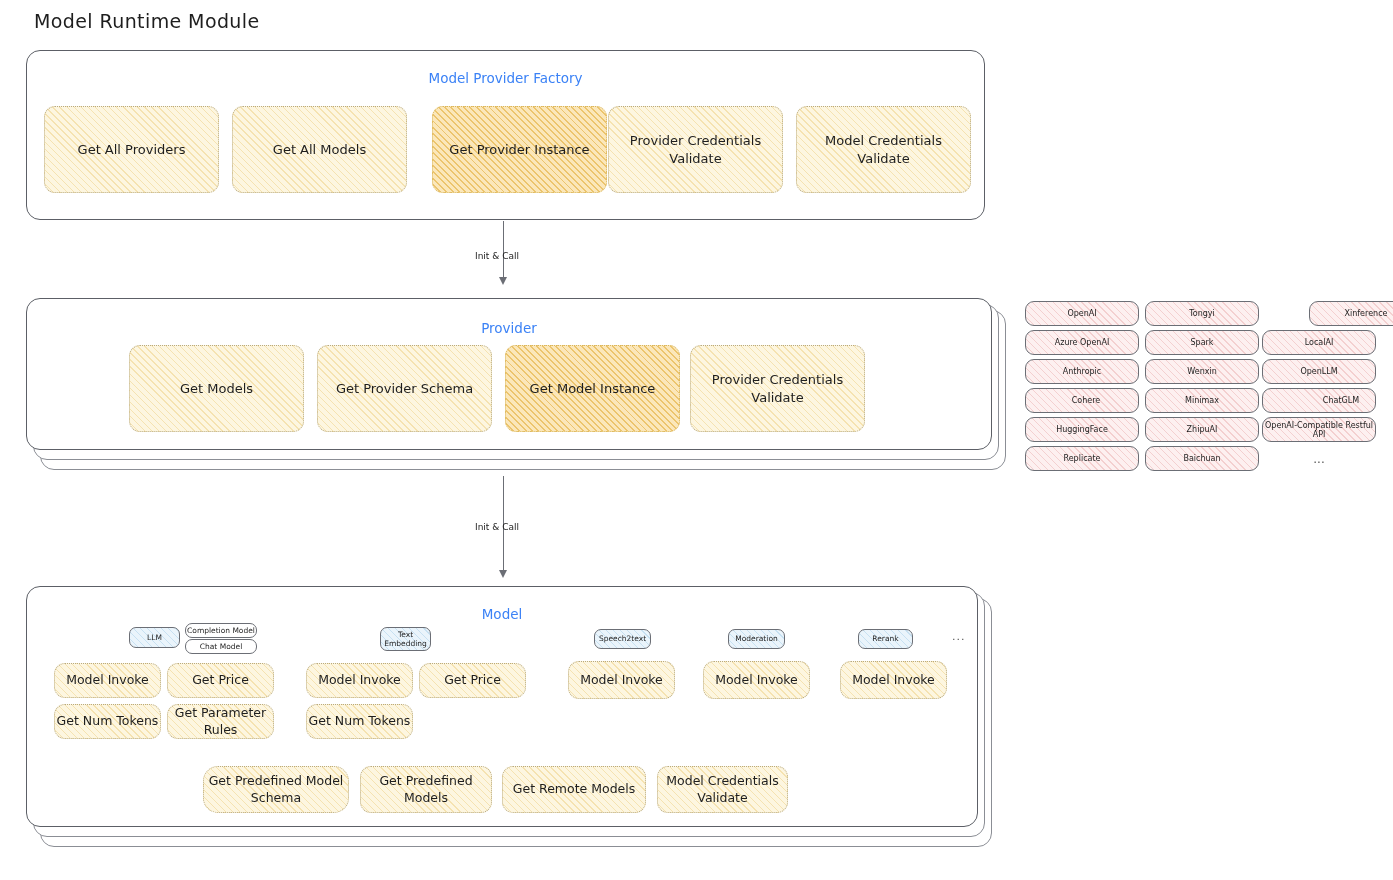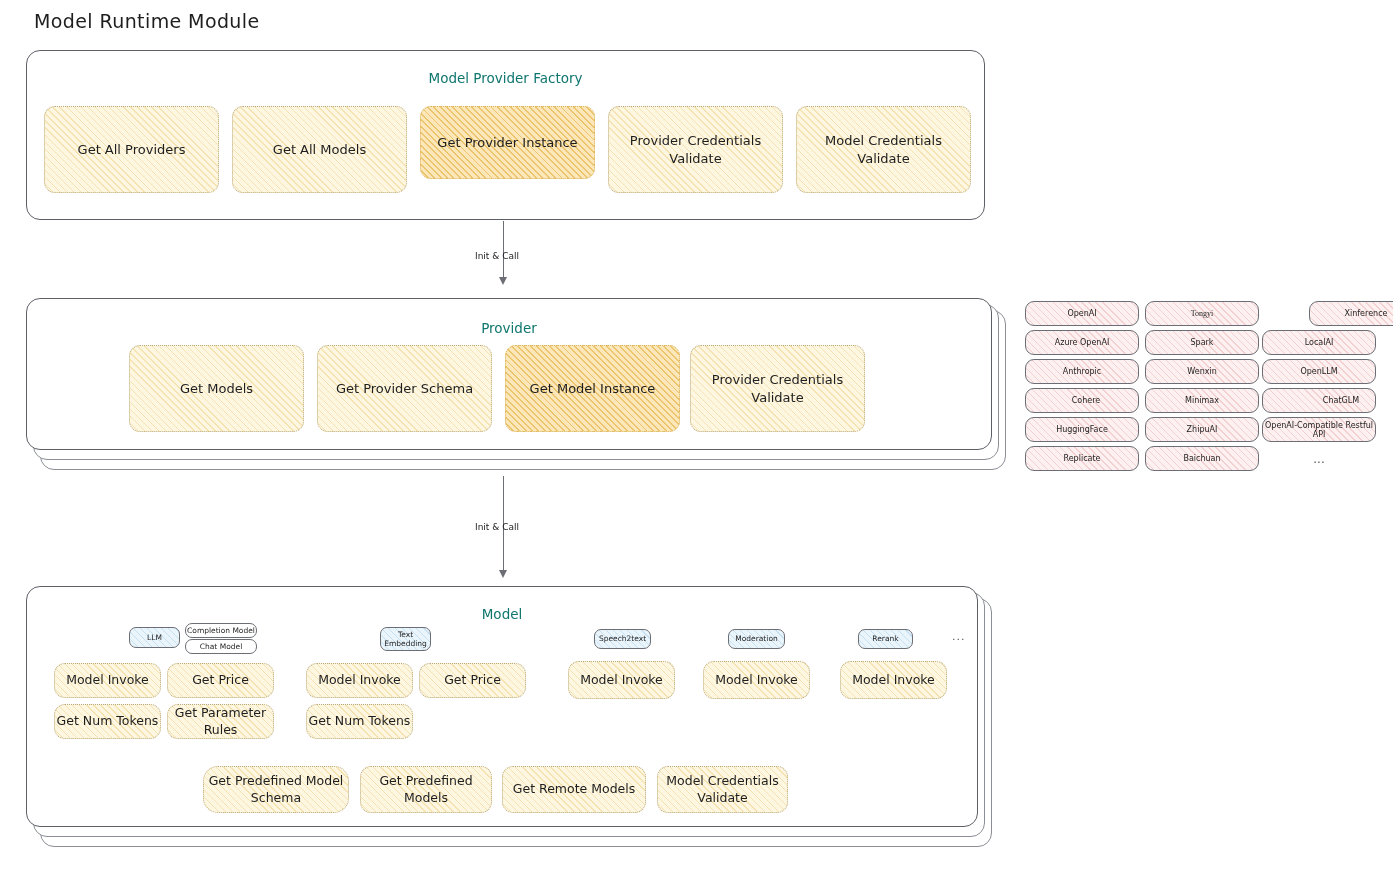--- a/index.html
+++ b/index.html
@@ -20,21 +20,21 @@
   
   .panel{
     position:absolute;
     background:#ffffff;
     border:1.15px solid #5c5f66;
     border-radius:14px;
     box-sizing:border-box;
   }
   .panel-title{
     position:absolute; left:0; right:0; text-align:center;
-    font-size:13.5px; color:#0f766e;
+    font-size:13.5px; color:#3b82f6;
   }
 
   
   .stack-layer{
     position:absolute;
     background:#ffffff;
     border:1.1px solid #8b8e95;
     border-radius:14px;
     box-sizing:border-box;
   }
@@ -120,21 +120,21 @@
   <div class="panel" style="left:26px; top:50px; width:959px; height:170px;">
     <div class="panel-title" style="top:19px;">Model Provider Factory</div>
   </div>
 
   <div class="tile" style="left:44px; top:106px; width:175px; height:87px;">
     <span>Get All Providers</span>
   </div>
   <div class="tile" style="left:232px; top:106px; width:175px; height:87px;">
     <span>Get All Models</span>
   </div>
-  <div class="tile hl" style="left:420px; top:106px; width:175px; height:73px;text-align:right;">
+  <div class="tile hl" style="left:432px; top:106px; width:175px; height:87px;text-align:right;">
     <span>Get Provider Instance</span>
   </div>
   <div class="tile" style="left:608px; top:106px; width:175px; height:87px;">
     <span>Provider Credentials Validate</span>
   </div>
   <div class="tile" style="left:796px; top:106px; width:175px; height:87px;">
     <span>Model Credentials Validate</span>
   </div>
 
   <div class="arrow-line" style="left:503px; top:221px; height:59px;"></div>
@@ -172,21 +172,21 @@
   <div class="chip" style="left:1025px; top:388px; width:114px; height:25px;padding-left:8px;">
     <span>Cohere</span>
   </div>
   <div class="chip" style="left:1025px; top:417px; width:114px; height:25px;">
     <span>HuggingFace</span>
   </div>
   <div class="chip" style="left:1025px; top:446px; width:114px; height:25px;">
     <span>Replicate</span>
   </div>
 
-  <div class="chip" style="left:1145px; top:301px; width:114px; height:25px;font-family:Liberation Serif, serif;">
+  <div class="chip" style="left:1145px; top:301px; width:114px; height:25px;">
     <span>Tongyi</span>
   </div>
   <div class="chip" style="left:1145px; top:330px; width:114px; height:25px;">
     <span>Spark</span>
   </div>
   <div class="chip" style="left:1145px; top:359px; width:114px; height:25px;">
     <span>Wenxin</span>
   </div>
   <div class="chip" style="left:1145px; top:388px; width:114px; height:25px;">
     <span>Minimax</span>

